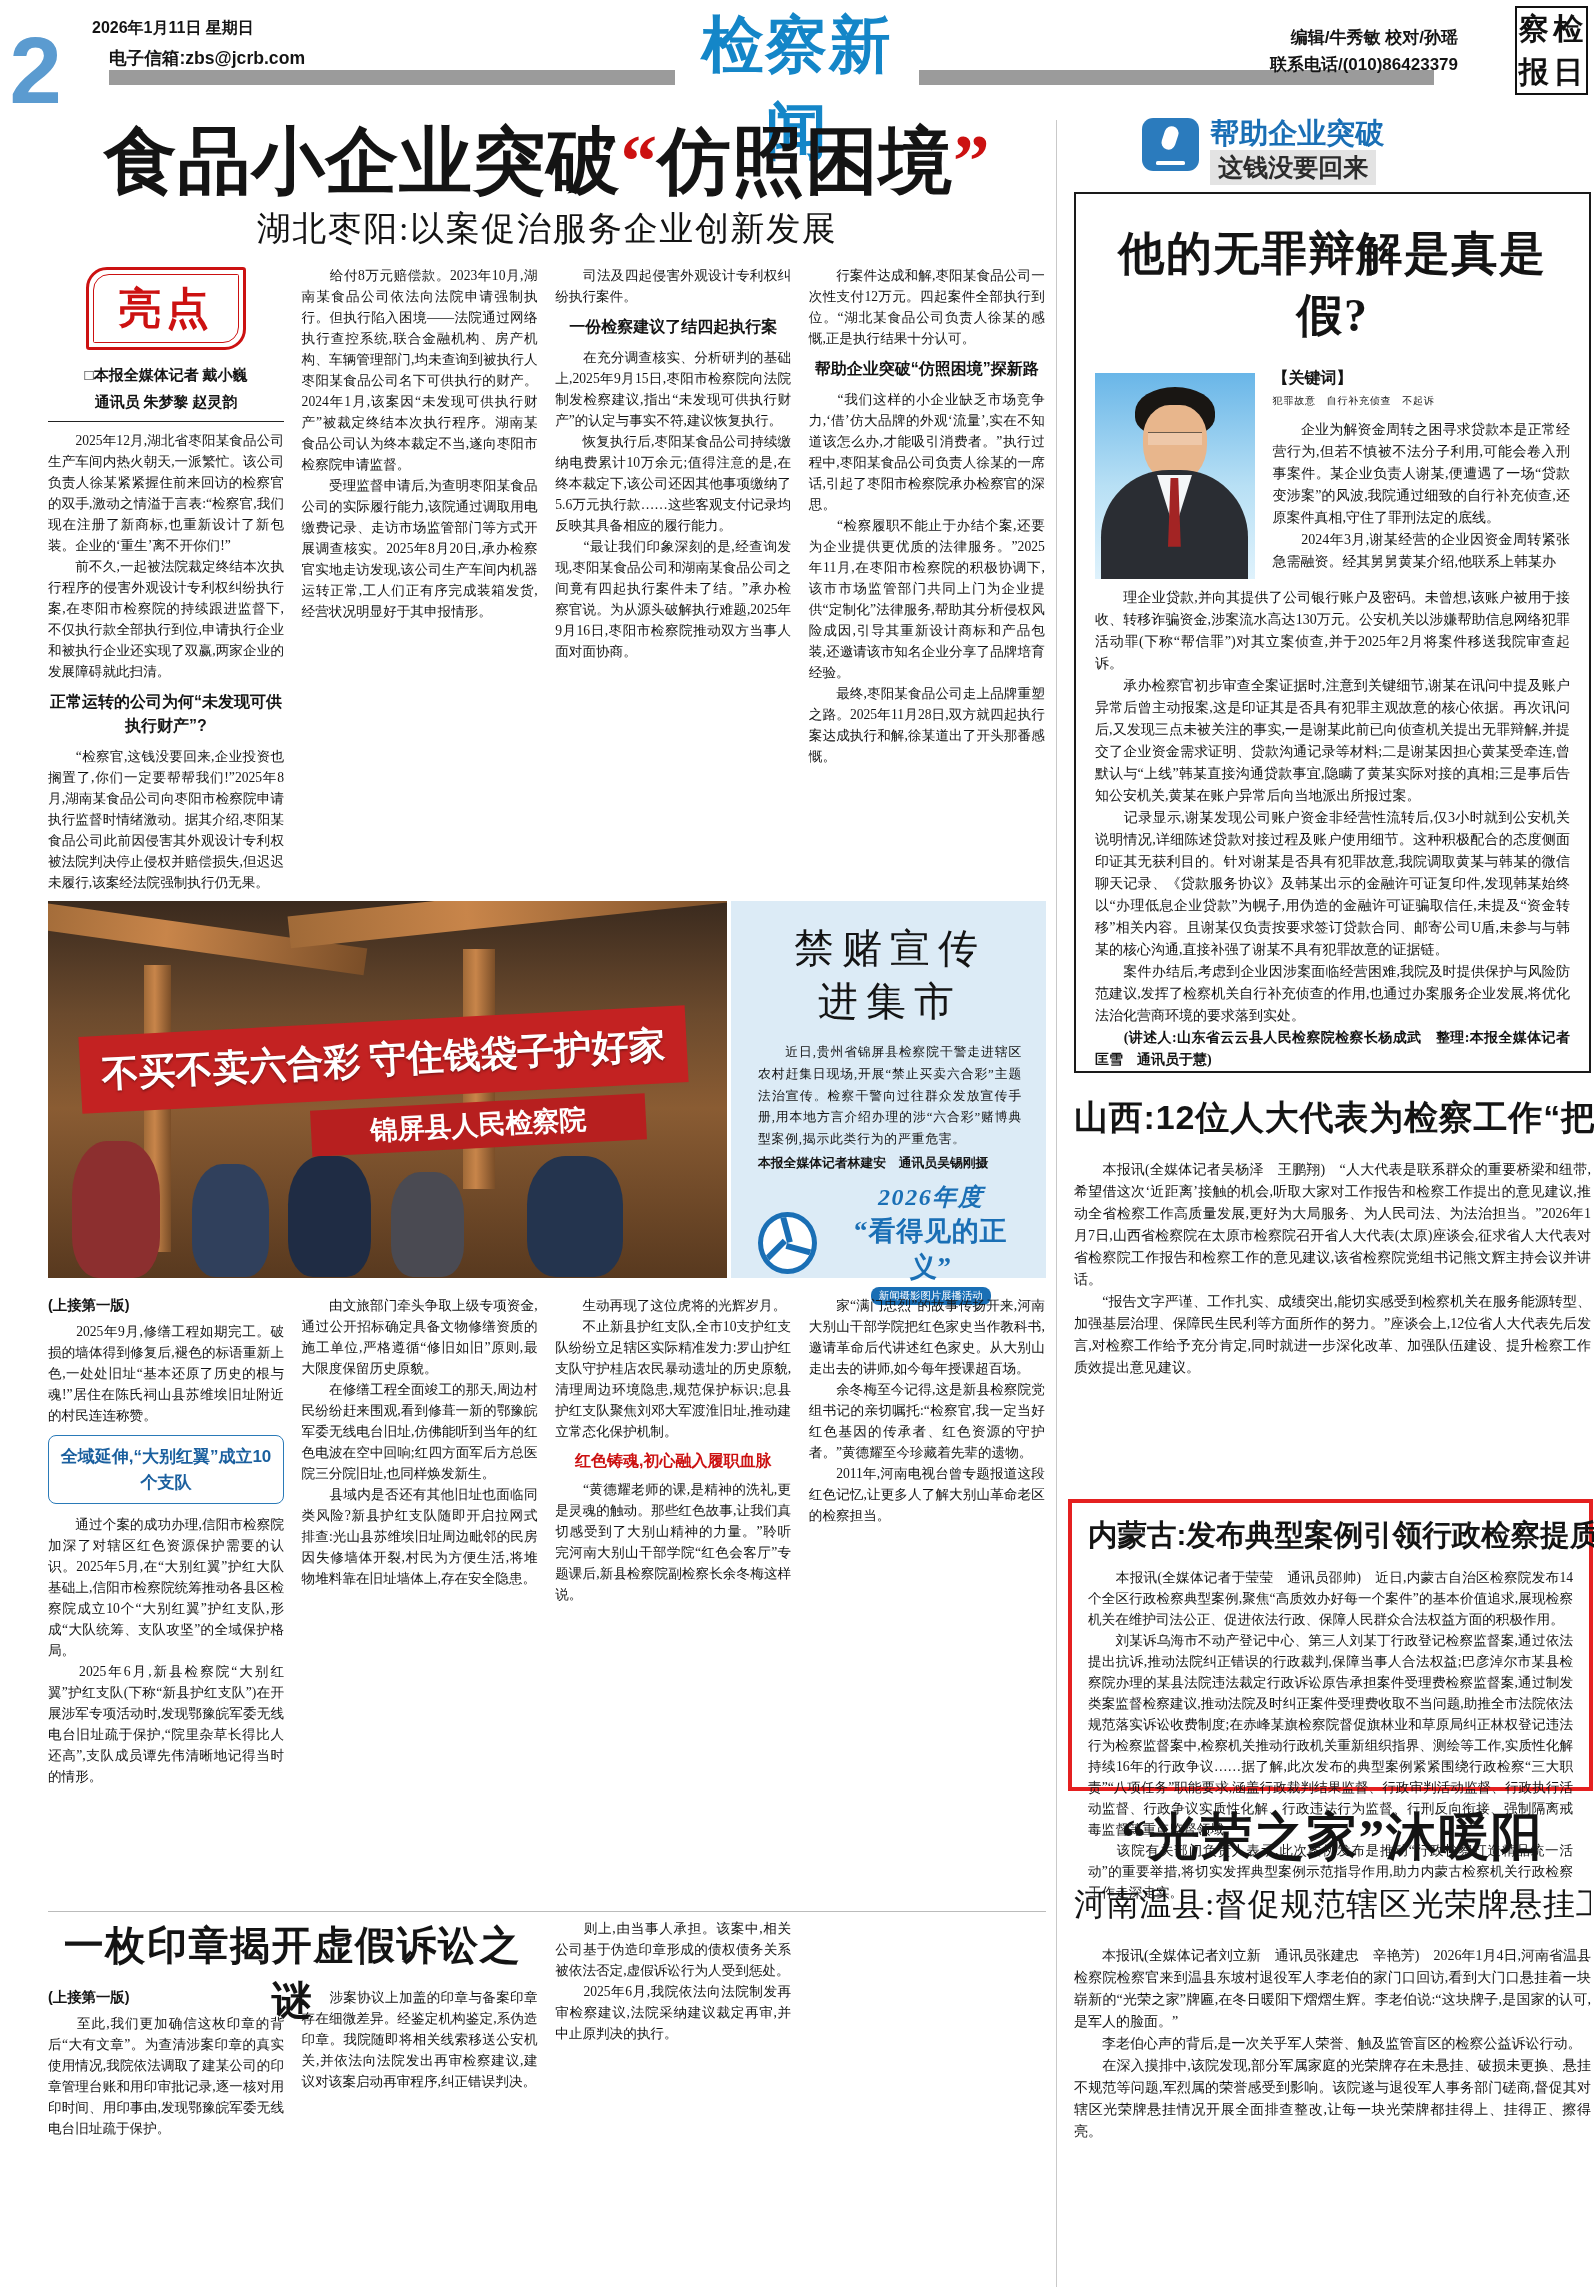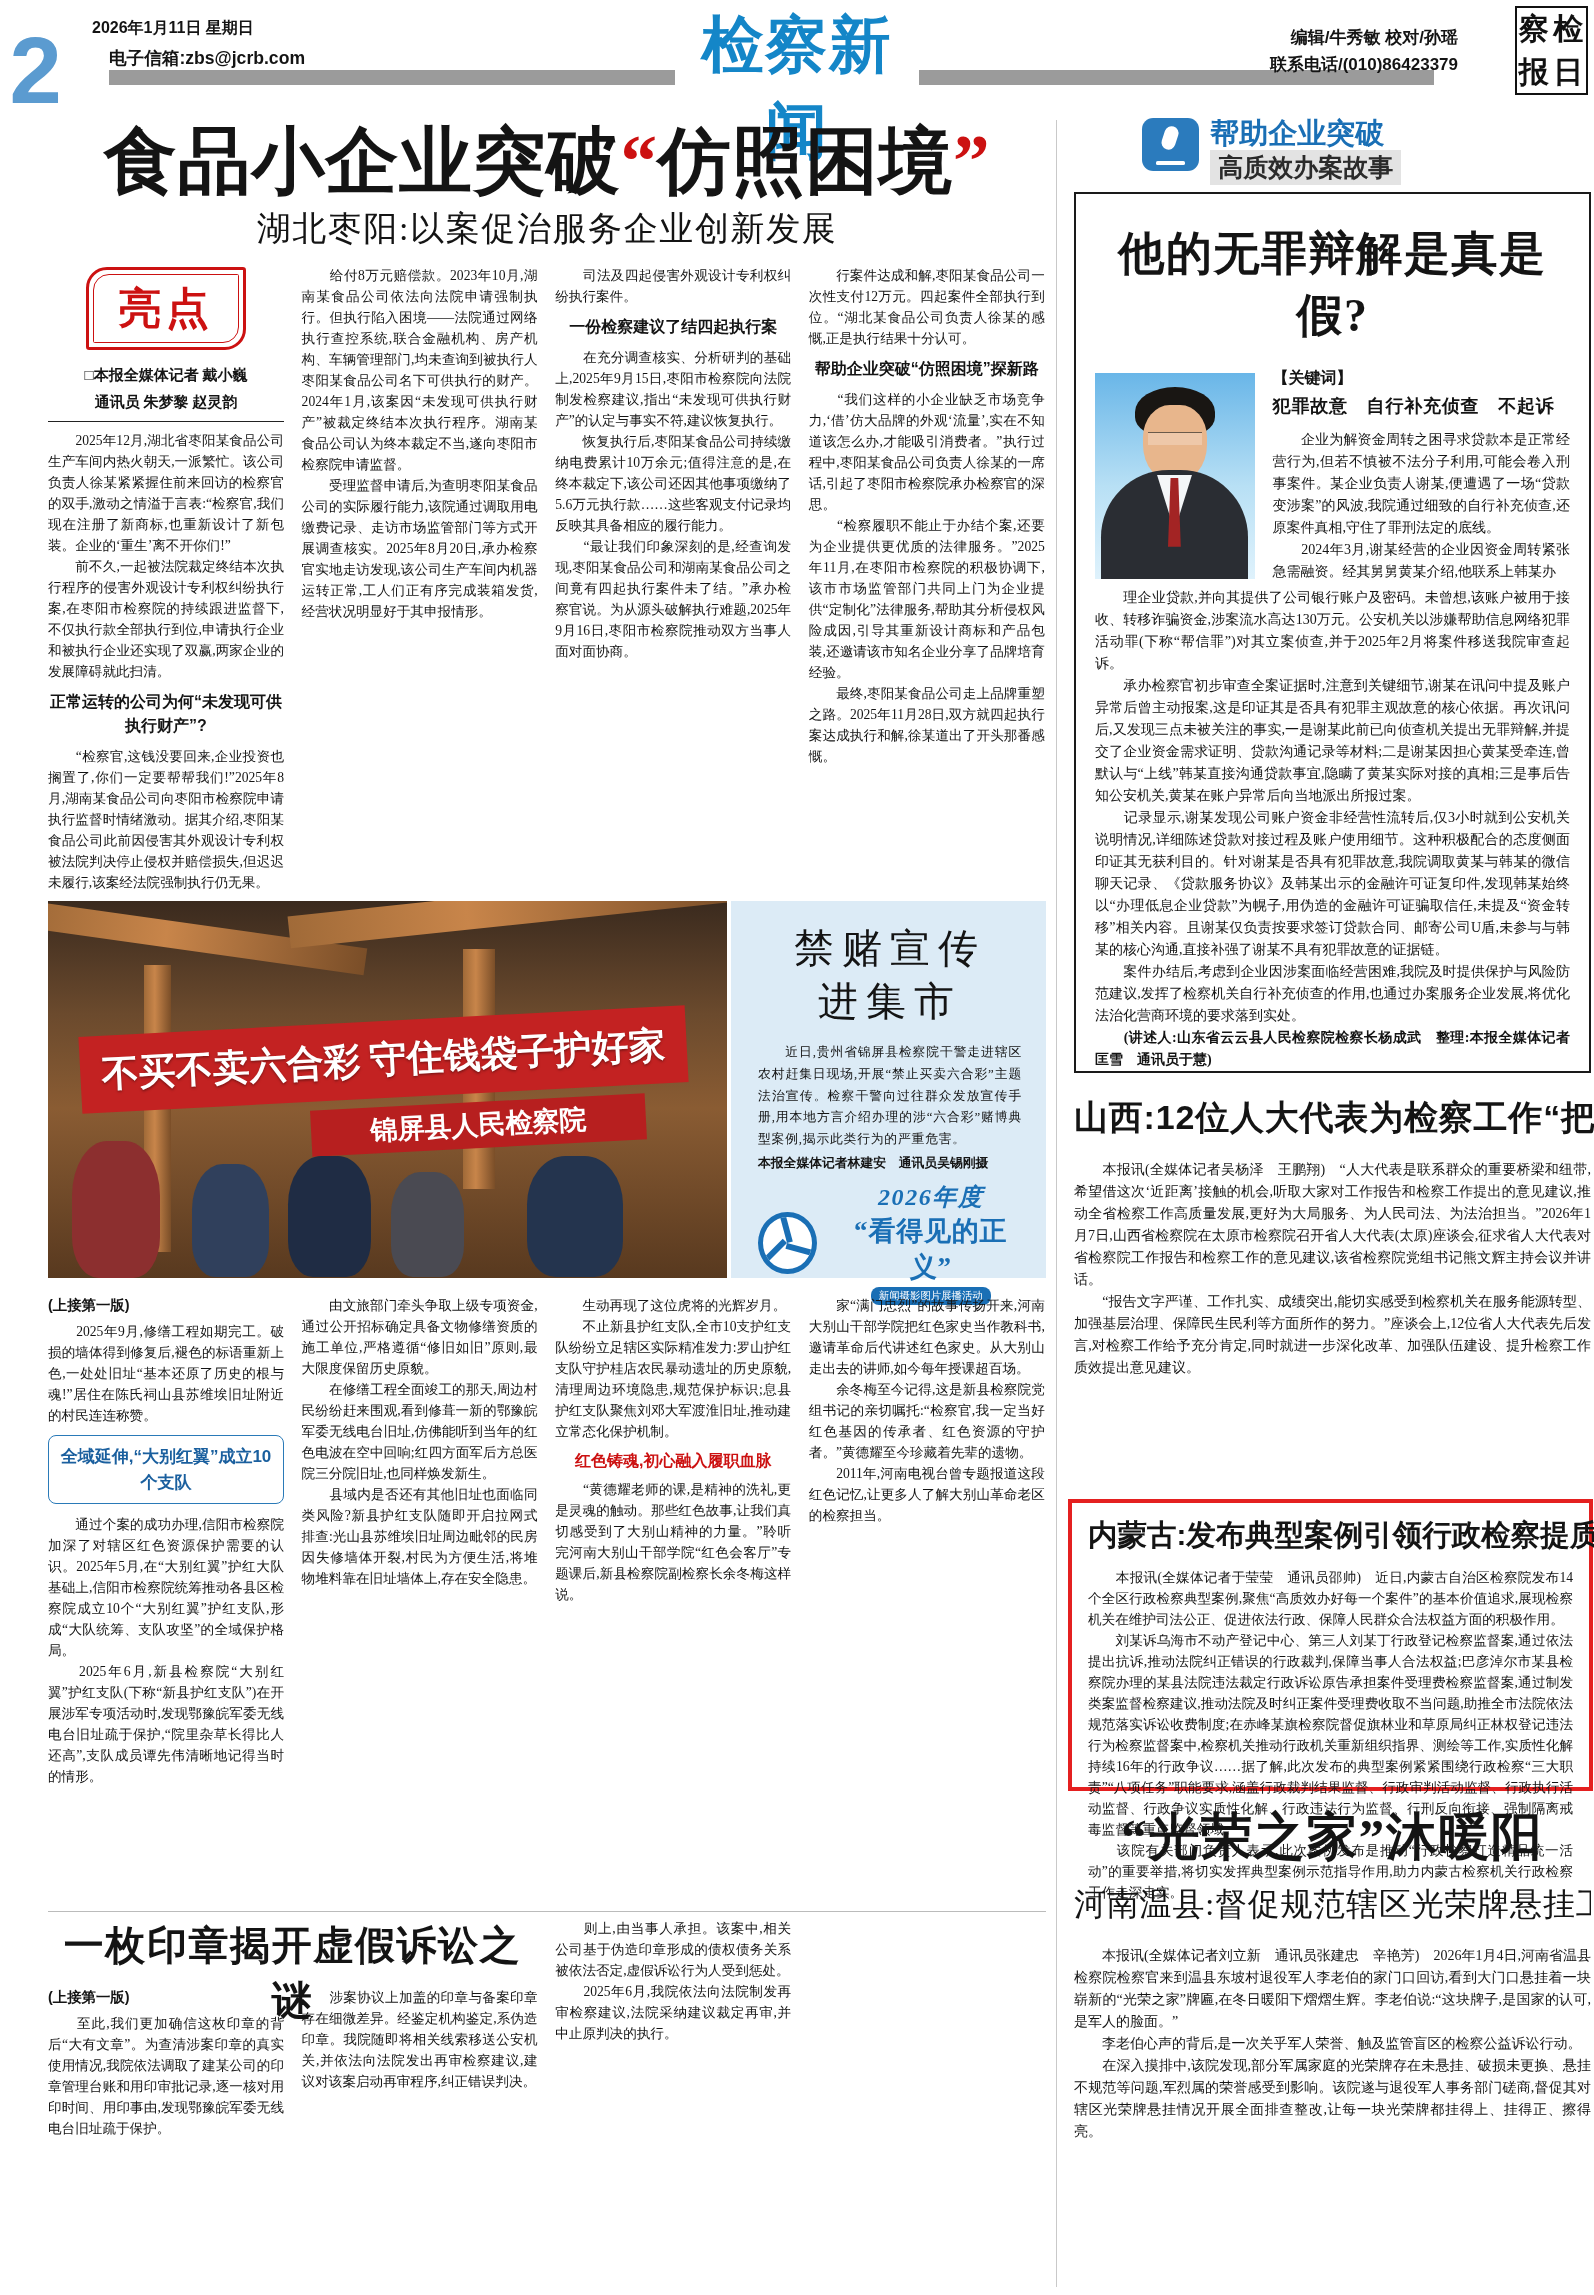--- a/index.html
+++ b/index.html
@@ -96,21 +96,21 @@
   .p-face { position:absolute; left:48px; top:32px; width:64px; height:77px; background:#e8b68c; border-radius:42% 42% 48% 48%; }
   .p-glass { position:absolute; left:53px; top:59px; width:54px; height:12.8px; border-top:1.6px solid #6a5a4a;
       background:rgba(255,255,255,.25); }
   .p-suit { position:absolute; left:6.4px; top:97px; width:147px; height:112px; background:#2a2d33;
       border-radius:46% 46% 0 0/60% 60% 0 0; }
   .p-shirt { position:absolute; left:62px; top:102px; width:35px; height:56px; background:#f4f6f8;
       clip-path:polygon(0 0,100% 0,50% 100%); }
   .p-tie { position:absolute; left:73px; top:105px; width:12.8px; height:69px; background:#a32424;
       clip-path:polygon(20% 0,80% 0,100% 100%,0 100%); }
   #kw-label { font-weight:900; font-size:16px; font-family:"Liberation Sans","DejaVu Sans",sans-serif; margin-bottom:4.8px; }
-  #kw-vals { font-size:18px; font-weight:700; letter-spacing:0.8px; margin-bottom:11.2px; }
+  #kw-vals { font-size:10px; font-weight:400; letter-spacing:0.8px; margin-bottom:11.2px; }
   .rbody { font-size:14px; line-height:22px; }
 
   #shanxi { left:1074px; top:1095px; width:517px; }
   #shanxi-headline { font-size:34px; font-weight:900; text-align:center; letter-spacing:0.8px;
       font-family:"Liberation Sans","DejaVu Sans",sans-serif; margin-bottom:17.6px; white-space:nowrap; }
 
   #nmg-box { left:1068px; top:1499px; width:525px; height:292px; border:4.8px solid #e42020; padding:12.8px 16px 8px 16px; background:#fff; }
   #nmg-headline { font-size:29.5px; font-weight:900; text-align:center; letter-spacing:0px;
       font-family:"Liberation Sans","DejaVu Sans",sans-serif; margin-bottom:11.2px; white-space:nowrap; }
   #nmg-box .rbody { font-size:13.6px; line-height:21px; }
@@ -252,21 +252,21 @@
 　　2025年6月,我院依法向法院制发再审检察建议,法院采纳建议裁定再审,并中止原判决的执行。</div>
   </div>
 </div>
 
 <div class="abs" id="vrule"></div>
 
 <div class="abs" id="chief-badge">
   <div id="mic"></div>
   <div>
     <div id="chief-l1">帮助企业突破</div>
-    <div id="chief-l2">高质效办案故事</div>
+    <div id="chief-l2">这钱没要回来</div>
   </div>
 </div>
 
 <div class="abs" id="chief-box">
   <div id="chief-headline">他的无罪辩解是真是假?</div>
   <div id="portrait">
     <div class="p-hair"></div>
     <div class="p-face"></div>
     <div class="p-glass"></div>
     <div class="p-suit"></div>

